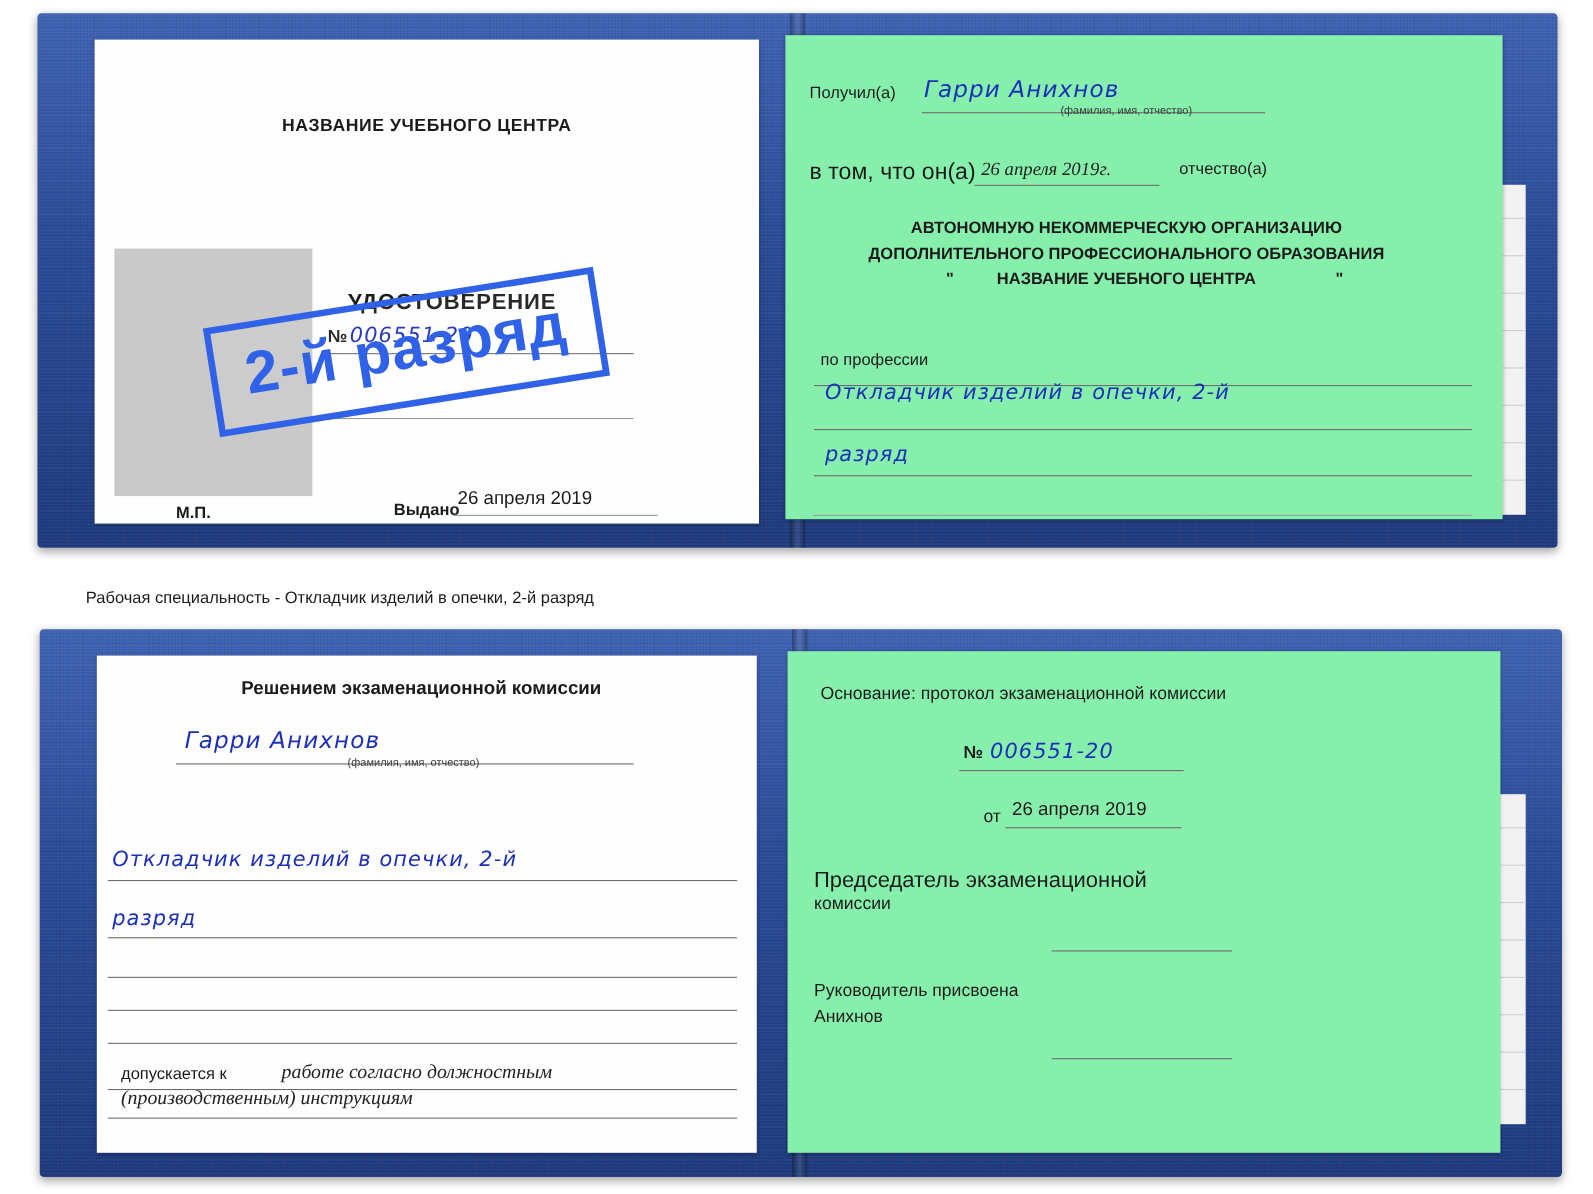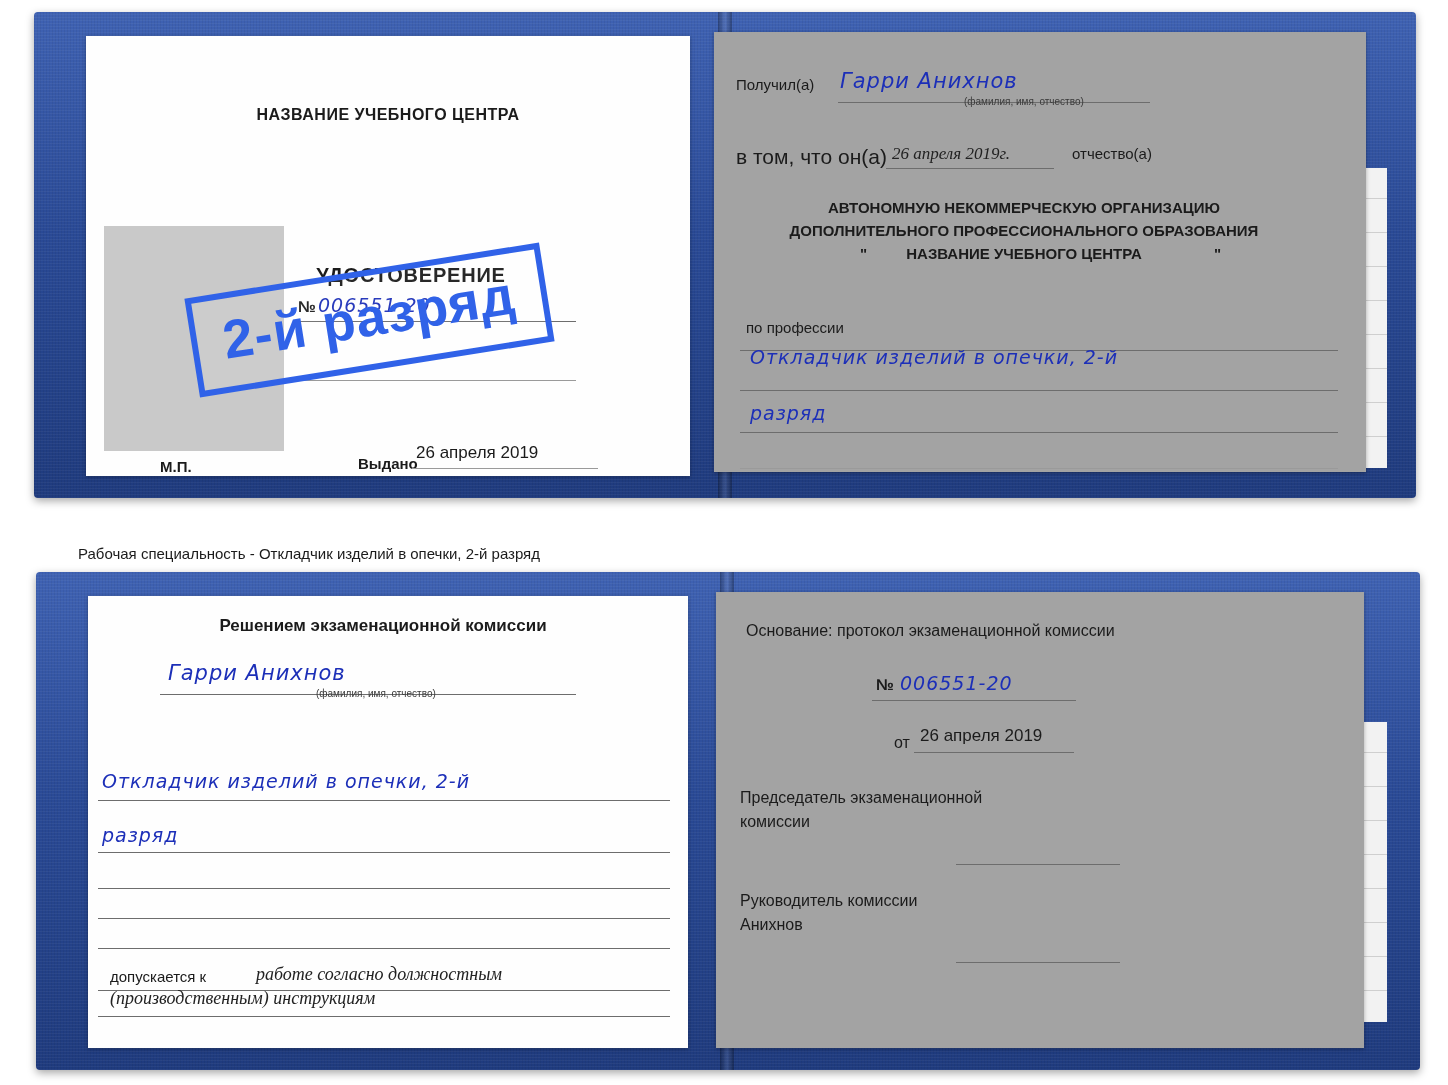--- a/index.html
+++ b/index.html
@@ -35,21 +35,21 @@
     bottom: 0;
     width: 14px;
     background: linear-gradient(90deg, rgba(0,0,0,0.30), rgba(255,255,255,0.10), rgba(0,0,0,0.30));
   }
   .leaf {
     position: absolute;
     background: #fefefe;
     box-shadow: 0 1px 4px rgba(0,0,0,0.30);
   }
   .leaf.right-leaf {
-    background: #a3a3a3;
+    background: #86efac;
   }
   .leaf-inner {
     position: absolute;
     inset: 0;
     overflow: hidden;
   }
 
   
   .pageblock {
     position: absolute;
@@ -191,21 +191,21 @@
 
       <div class="t hand" style="left:36px; top:314px; font-size:19px;">Откладчик изделий в опечки, 2-й</div>
       <div class="ruleline" style="left:26px; top:358px; width:598px;"></div>
 
       <div class="t hand" style="left:36px; top:370px; font-size:19px;">разряд</div>
       <div class="ruleline" style="left:26px; top:400px; width:598px;"></div>
       <div class="ruleline light" style="left:26px; top:436px; width:598px;"></div>
     </div>
   </div>
 
-  <div class="caption" style="left:78px; top:535px;margin-top:10px;">Рабочая специальность - Откладчик изделий в опечки, 2-й разряд</div>
+  <div class="caption" style="left:78px; top:535px;">Рабочая специальность - Откладчик изделий в опечки, 2-й разряд</div>
 
   <div class="book" style="left:36px; top:572px; width:1384px; height:498px;">
     <div class="spine" style="left:684px;"></div>
   </div>
 
   <div class="pageblock" style="left:1330px; top:722px; width:56px; height:300px;">
     <div class="line" style="top:30px;"></div>
     <div class="line" style="top:64px;"></div>
     <div class="line" style="top:98px;"></div>
     <div class="line" style="top:132px;"></div>
@@ -251,25 +251,25 @@
       <div class="t" style="left:30px; top:30px; font-size:16px;">Основание: протокол экзаменационной комиссии</div>
 
       <div class="t bold" style="left:160px; top:84px; font-size:16px;">№</div>
       <div class="t hand" style="left:184px; top:80px; font-size:19px;">006551-20</div>
       <div class="ruleline" style="left:156px; top:108px; width:204px;"></div>
 
       <div class="t" style="left:178px; top:142px; font-size:16px;">от</div>
       <div class="t" style="left:204px; top:134px; font-size:17px;">26 апреля 2019</div>
       <div class="ruleline" style="left:198px; top:160px; width:160px;"></div>
 
-      <div class="t" style="left:24px; top:197px; font-size:16px;">Председатель экзаменационной</div>
+      <div class="t" style="left:24px; top:197px; font-size:20px;">Председатель экзаменационной</div>
       <div class="t" style="left:24px; top:221px; font-size:16px;">комиссии</div>
       <div class="ruleline" style="left:240px; top:272px; width:164px;"></div>
 
-      <div class="t" style="left:24px; top:300px; font-size:16px;">Руководитель комиссии</div>
+      <div class="t" style="left:24px; top:300px; font-size:16px;">Руководитель присвоена</div>
       <div class="t" style="left:24px; top:324px; font-size:16px;">Анихнов</div>
       <div class="ruleline" style="left:240px; top:370px; width:164px;"></div>
     </div>
   </div>
 
   <div class="stamp" style="left:190px; top:270px;">2-й разряд</div>
 
 </div>
 
 </body></html>

